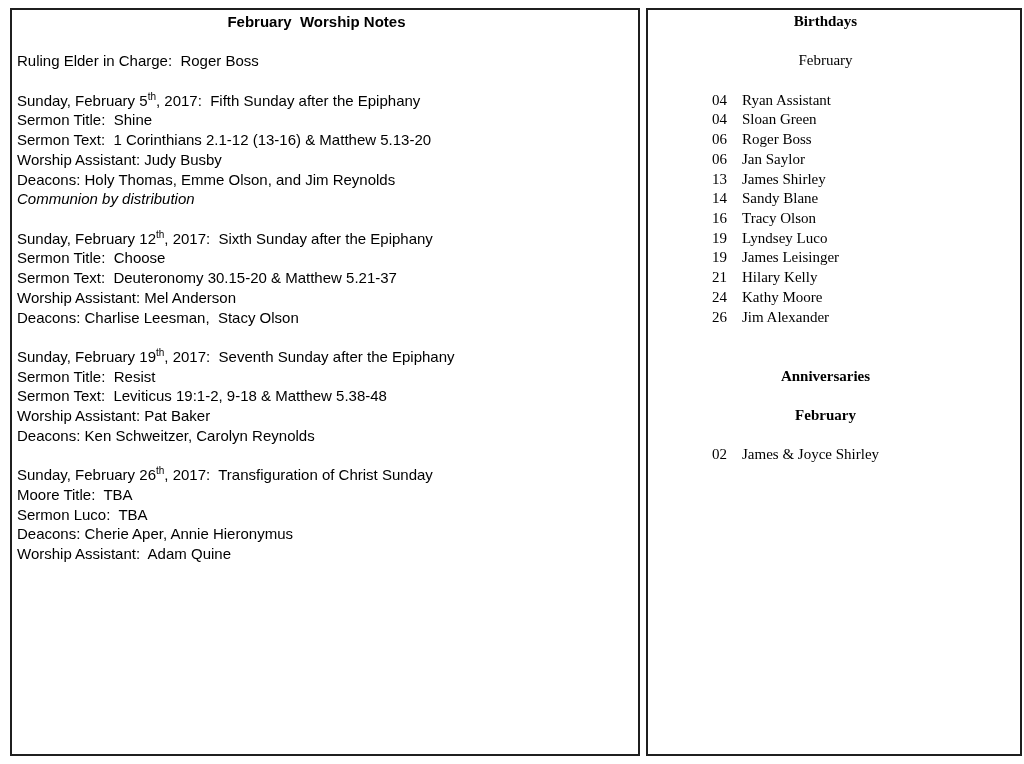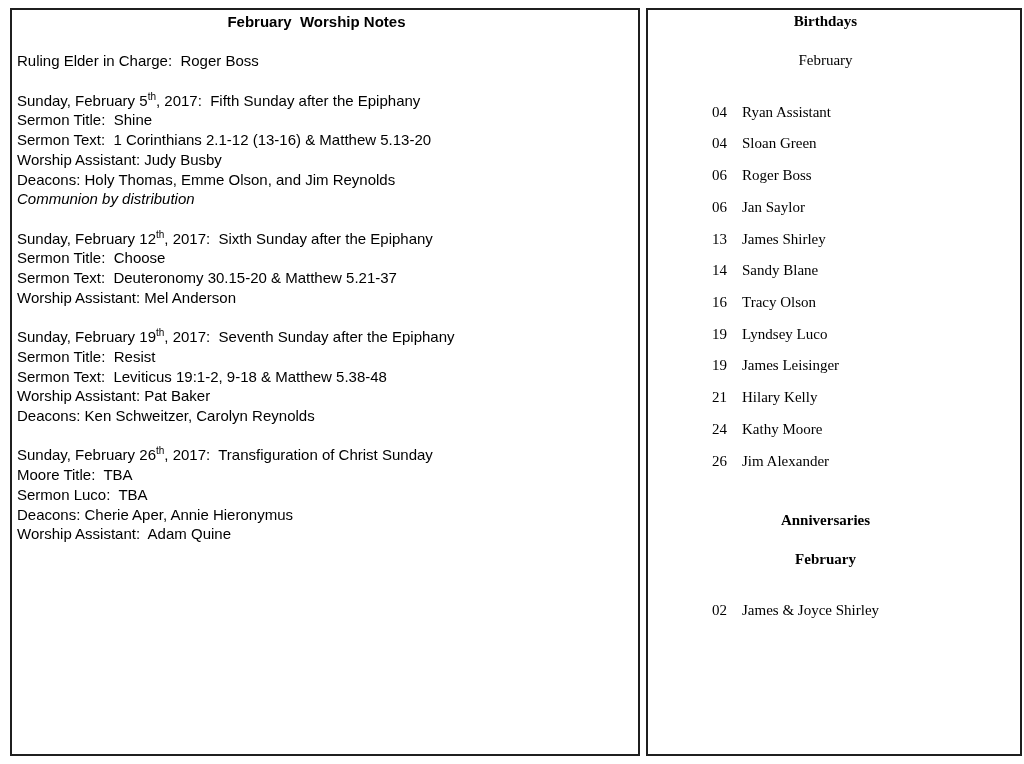--- a/index.html
+++ b/index.html
@@ -47,21 +47,20 @@
 
   sup {
     font-size: 10px;
     vertical-align: super;
     line-height: 0;
   }
 
   .entry-row {
     display: flex;
     margin-left: 59px;
-    margin-top: 12px;
   }
   .entry-day {
     flex: 0 0 30px;
     width: 30px;
   }
 </style>
 </head>
 <body>
 
 <div class="page">
@@ -77,20 +76,21 @@
     <div class="line">Sermon Text:  1 Corinthians 2.1-12 (13-16) &amp; Matthew 5.13-20</div>
     <div class="line">Worship Assistant: Judy Busby</div>
     <div class="line">Deacons: Holy Thomas, Emme Olson, and Jim Reynolds</div>
     <div class="line italic">Communion by distribution</div>
     <div class="line"></div>
 
     <div class="line"><span>Sunday, February 12</span><sup>th</sup><span>, 2017:  Sixth Sunday after the Epiphany</span></div>
     <div class="line">Sermon Title:  Choose</div>
     <div class="line">Sermon Text:  Deuteronomy 30.15-20 &amp; Matthew 5.21-37</div>
     <div class="line">Worship Assistant: Mel Anderson</div>
+    <div class="line">Deacons: Charlise Leesman,  Stacy Olson</div>
     <div class="line"></div>
 
     <div class="line"><span>Sunday, February 19</span><sup>th</sup><span>, 2017:  Seventh Sunday after the Epiphany</span></div>
     <div class="line">Sermon Title:  Resist</div>
     <div class="line">Sermon Text:  Leviticus 19:1-2, 9-18 &amp; Matthew 5.38-48</div>
     <div class="line">Worship Assistant: Pat Baker</div>
     <div class="line">Deacons: Ken Schweitzer, Carolyn Reynolds</div>
     <div class="line"></div>
 
     <div class="line"><span>Sunday, February 26</span><sup>th</sup><span>, 2017:  Transfiguration of Christ Sunday</span></div>

